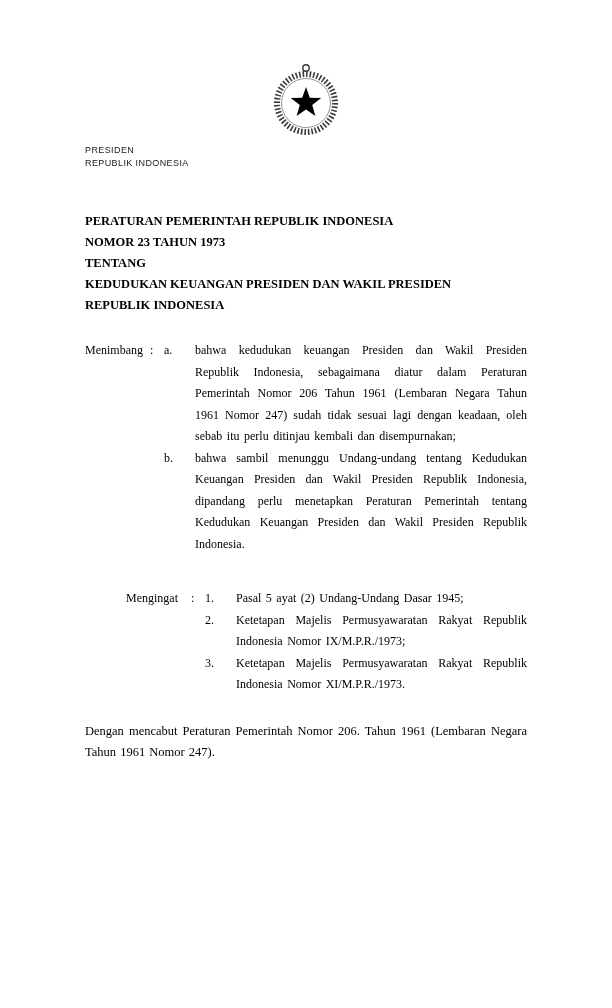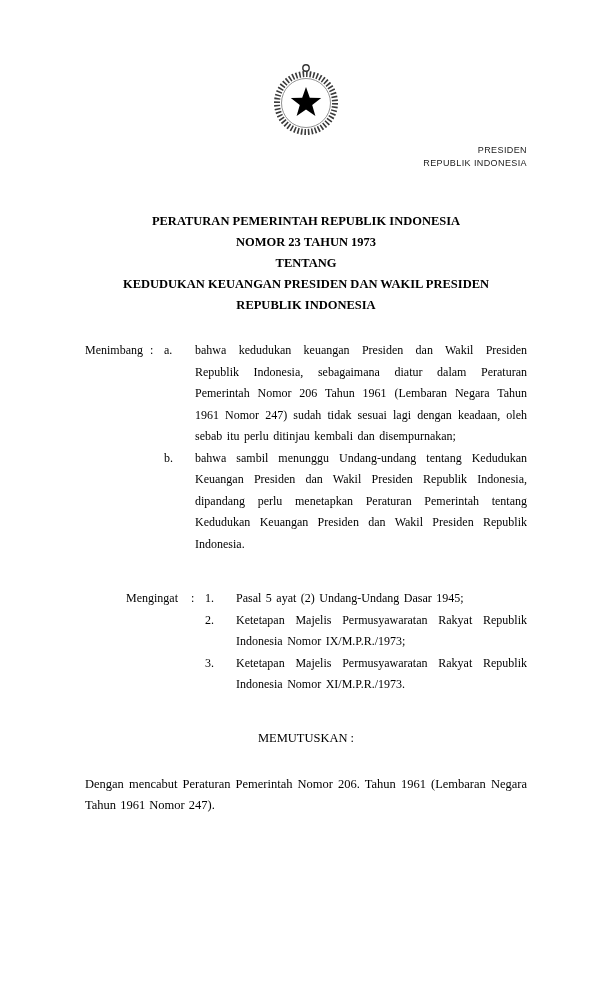--- a/index.html
+++ b/index.html
@@ -9,34 +9,33 @@
     height: 1008px;
     margin: 0 auto;
     background: #ffffff;
     color: #000000;
     font-family: "Liberation Serif", serif;
     padding: 60px 85px 0 85px;
     overflow: hidden;
   }
 
   
-  .letterhead { text-align: right; }
+  .letterhead { text-align: left; }
   .emblem { display: block; margin: 0 auto 6px auto; width: 72px; height: 78px; }
   .org-line {
     font-family: "Liberation Sans", sans-serif;
     font-size: 9px;
     line-height: 12.5px;
     letter-spacing: 0.4px;
     color: #1a1a1a;
   }
 
   
   .title-block {
     margin-top: 42px;
-    text-align: center;
     font-weight: bold;
     font-size: 12.5px;
     line-height: 21px;
   }
 
   .salutation {
     margin-top: 26px;
     text-align: center;
     font-weight: bold;
     font-size: 12.5px;
@@ -135,18 +134,17 @@
         <div class="item-marker">2.</div>
         <div class="item-text">Ketetapan Majelis Permusyawaratan Rakyat Republik Indonesia Nomor IX/M.P.R./1973;</div>
       </div>
       <div class="clause-item">
         <div class="item-marker">3.</div>
         <div class="item-text">Ketetapan Majelis Permusyawaratan Rakyat Republik Indonesia Nomor XI/M.P.R./1973.</div>
       </div>
     </div>
   </div>
 
-  <div class="decision-heading">MEMUTUSKAN :</div>
 
   <div class="closing-paragraph">Dengan mencabut Peraturan Pemerintah Nomor 206. Tahun 1961 (Lembaran Negara Tahun 1961 Nomor 247).</div>
 
 
 </div>
 
 </body></html>

